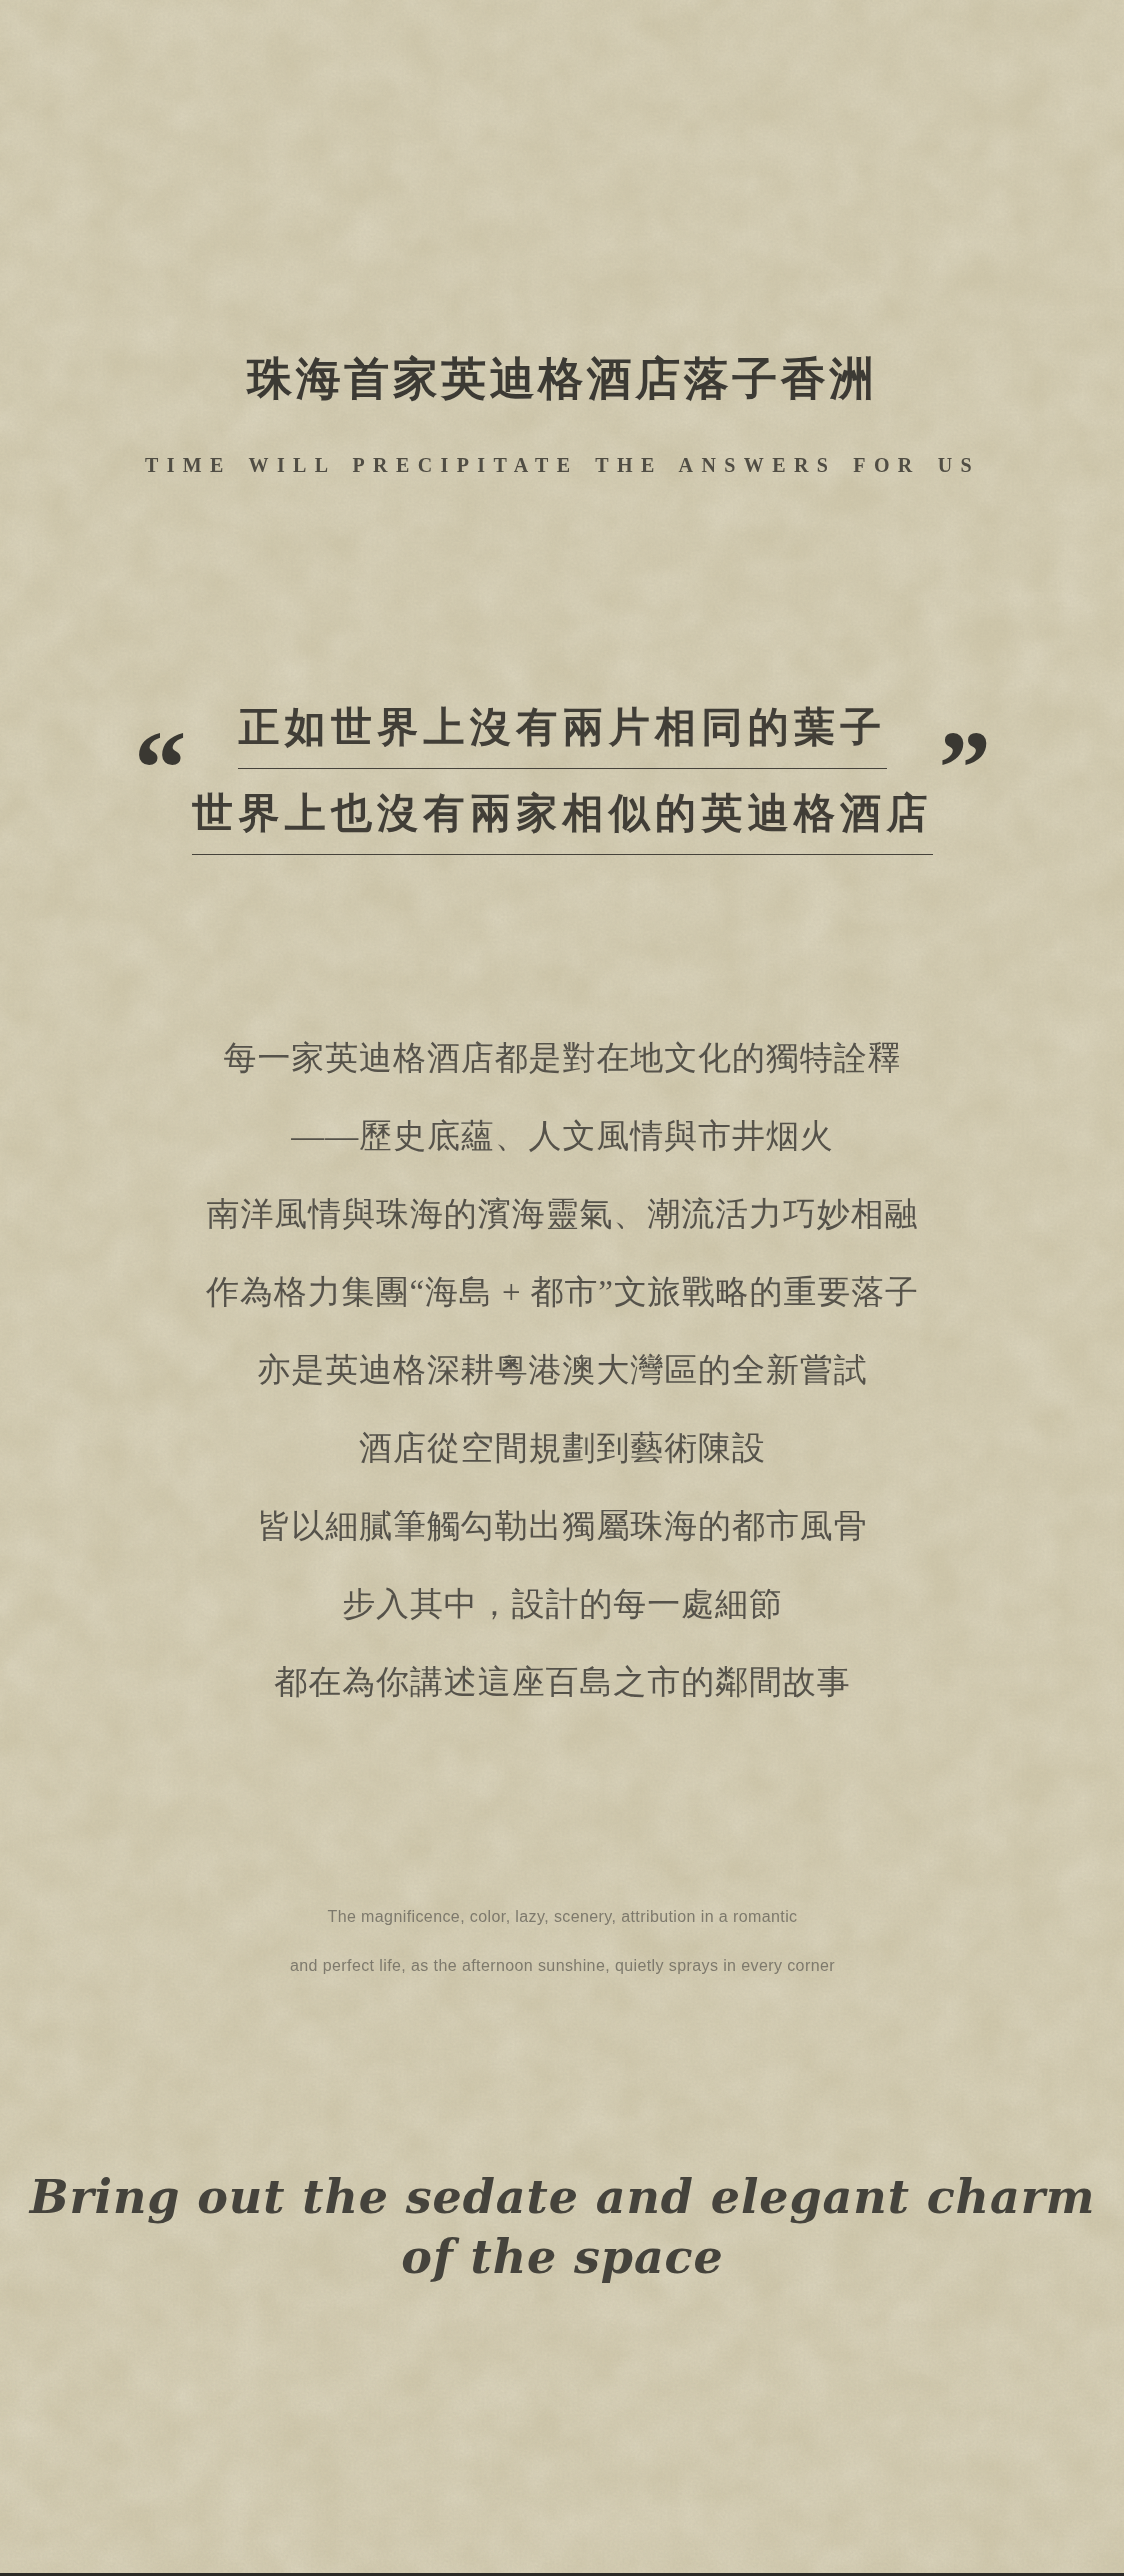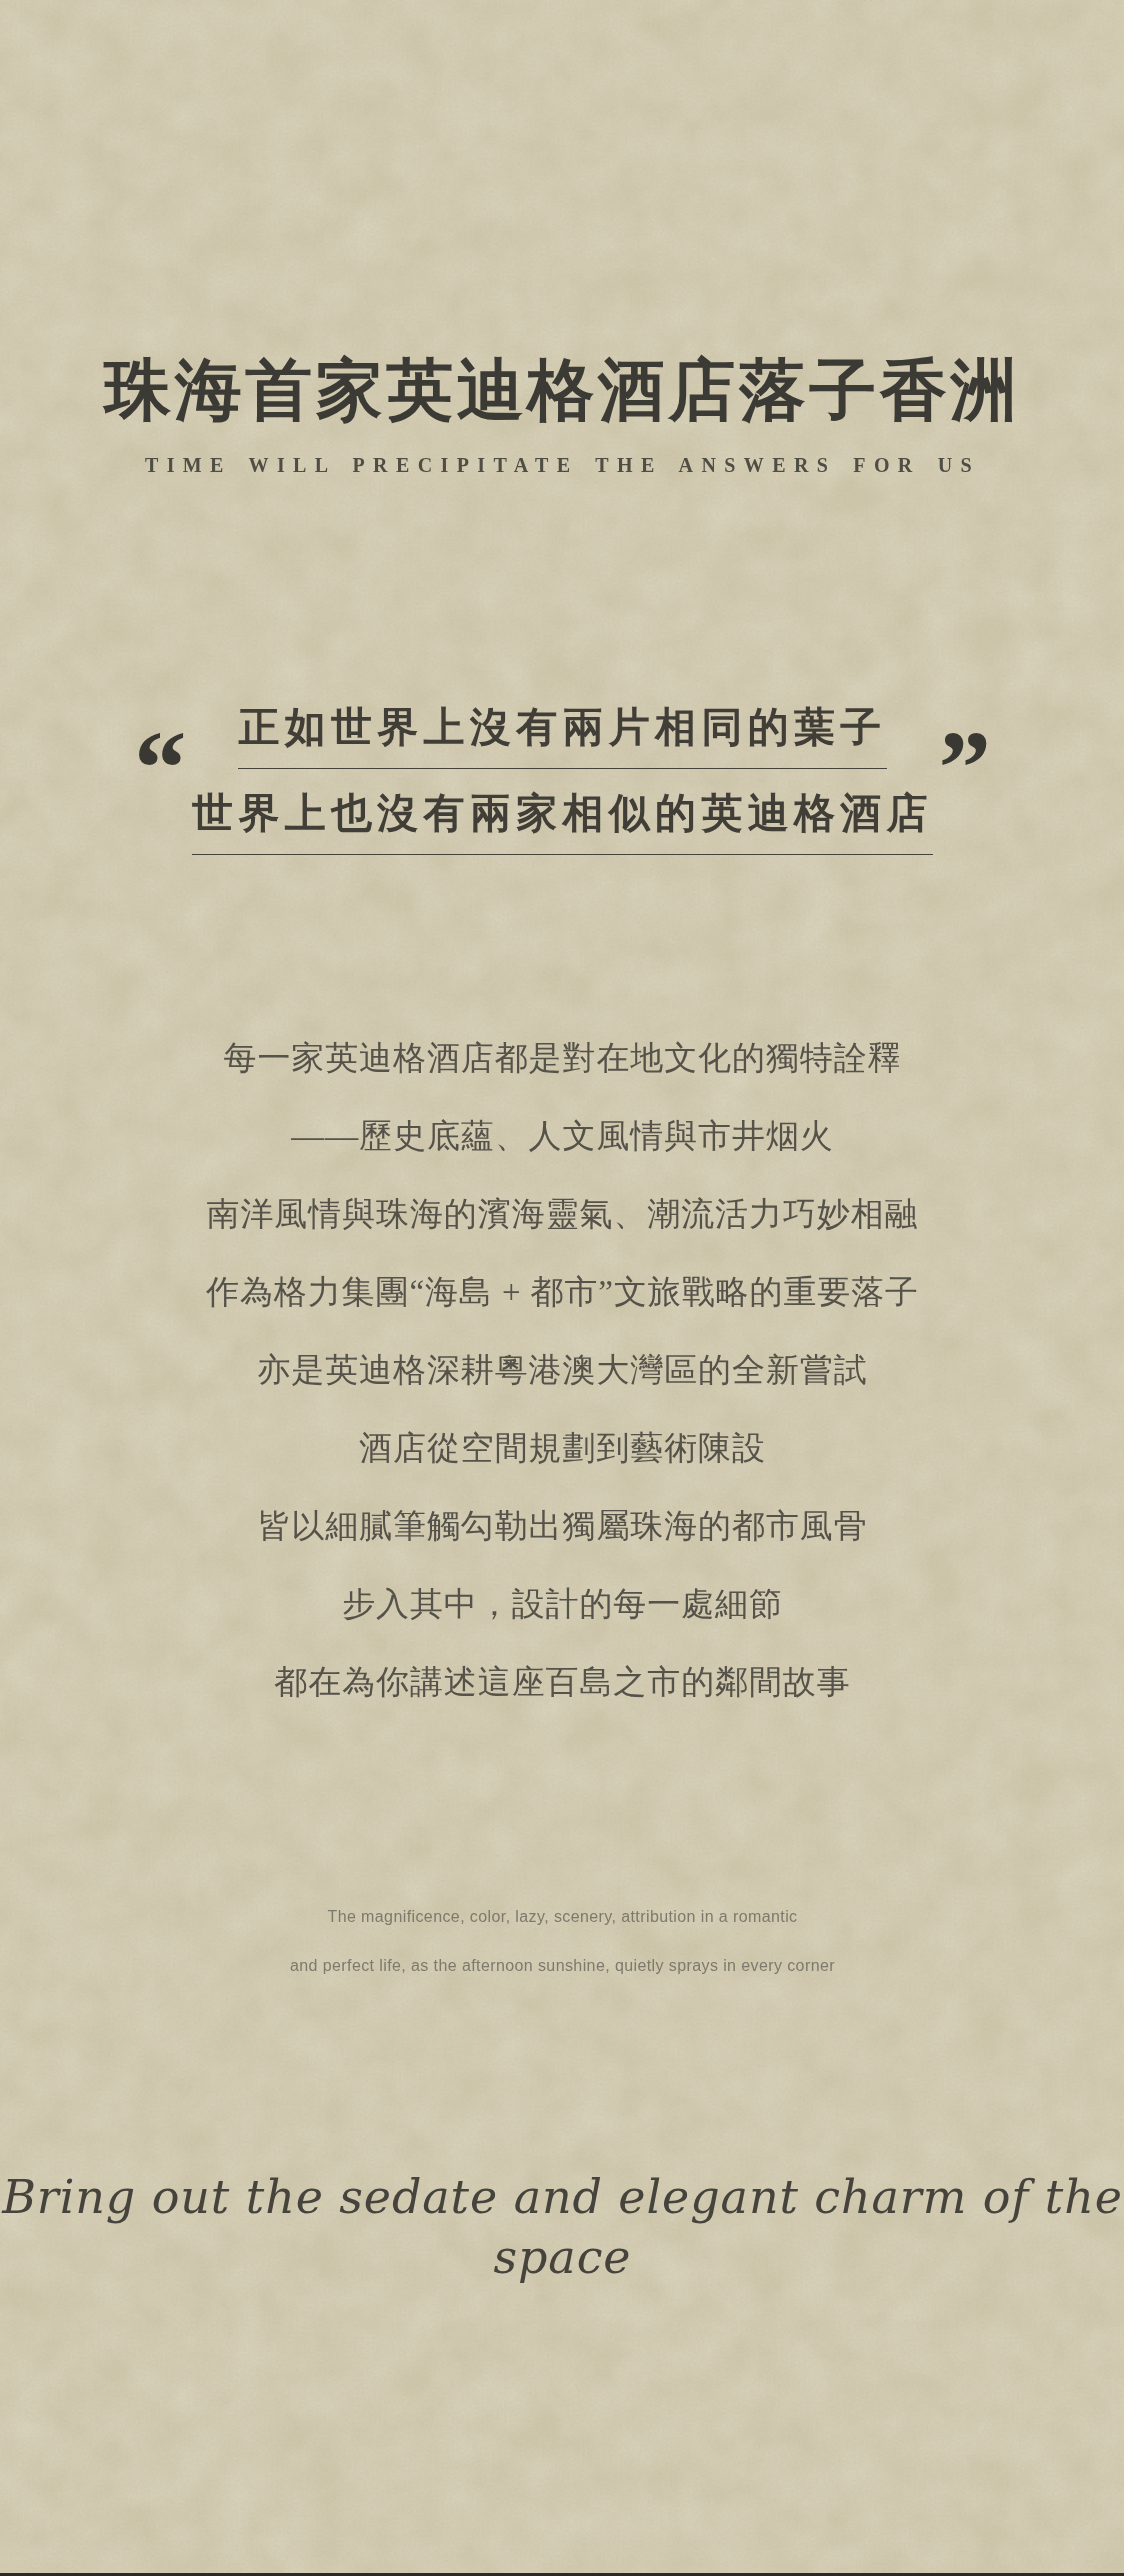--- a/index.html
+++ b/index.html
@@ -20,21 +20,21 @@
     position: absolute;
     inset: 0;
     width: 100%;
     height: 100%;
     pointer-events: none;
   }
   .layer { position: absolute; left: 0; width: 100%; text-align: center; }
 
   .title {
     top: 357px;
-    font-size: 67px;
+    font-size: 45px;
     line-height: 1;
     font-weight: bold;
     letter-spacing: 3.5px;
     color: #3c3a34;
     margin: 0;
   }
   .subtitle {
     top: 454px;
     font-size: 20px;
     line-height: 22px;
@@ -110,20 +110,21 @@
     top: 2167px;
     left: 0;
     width: 100%;
     text-align: center;
     font-family: "DejaVu Serif", "Liberation Serif", serif;
     font-style: italic;
     font-size: 46px;
     line-height: 60px;
     letter-spacing: 0.9px;
     color: #45433c;
+    font-weight: bold;
   }
 
   .bottom-bar {
     position: absolute;
     left: 0;
     bottom: 0;
     width: 100%;
     height: 3.5px;
     background: #2b2a26;
   }

